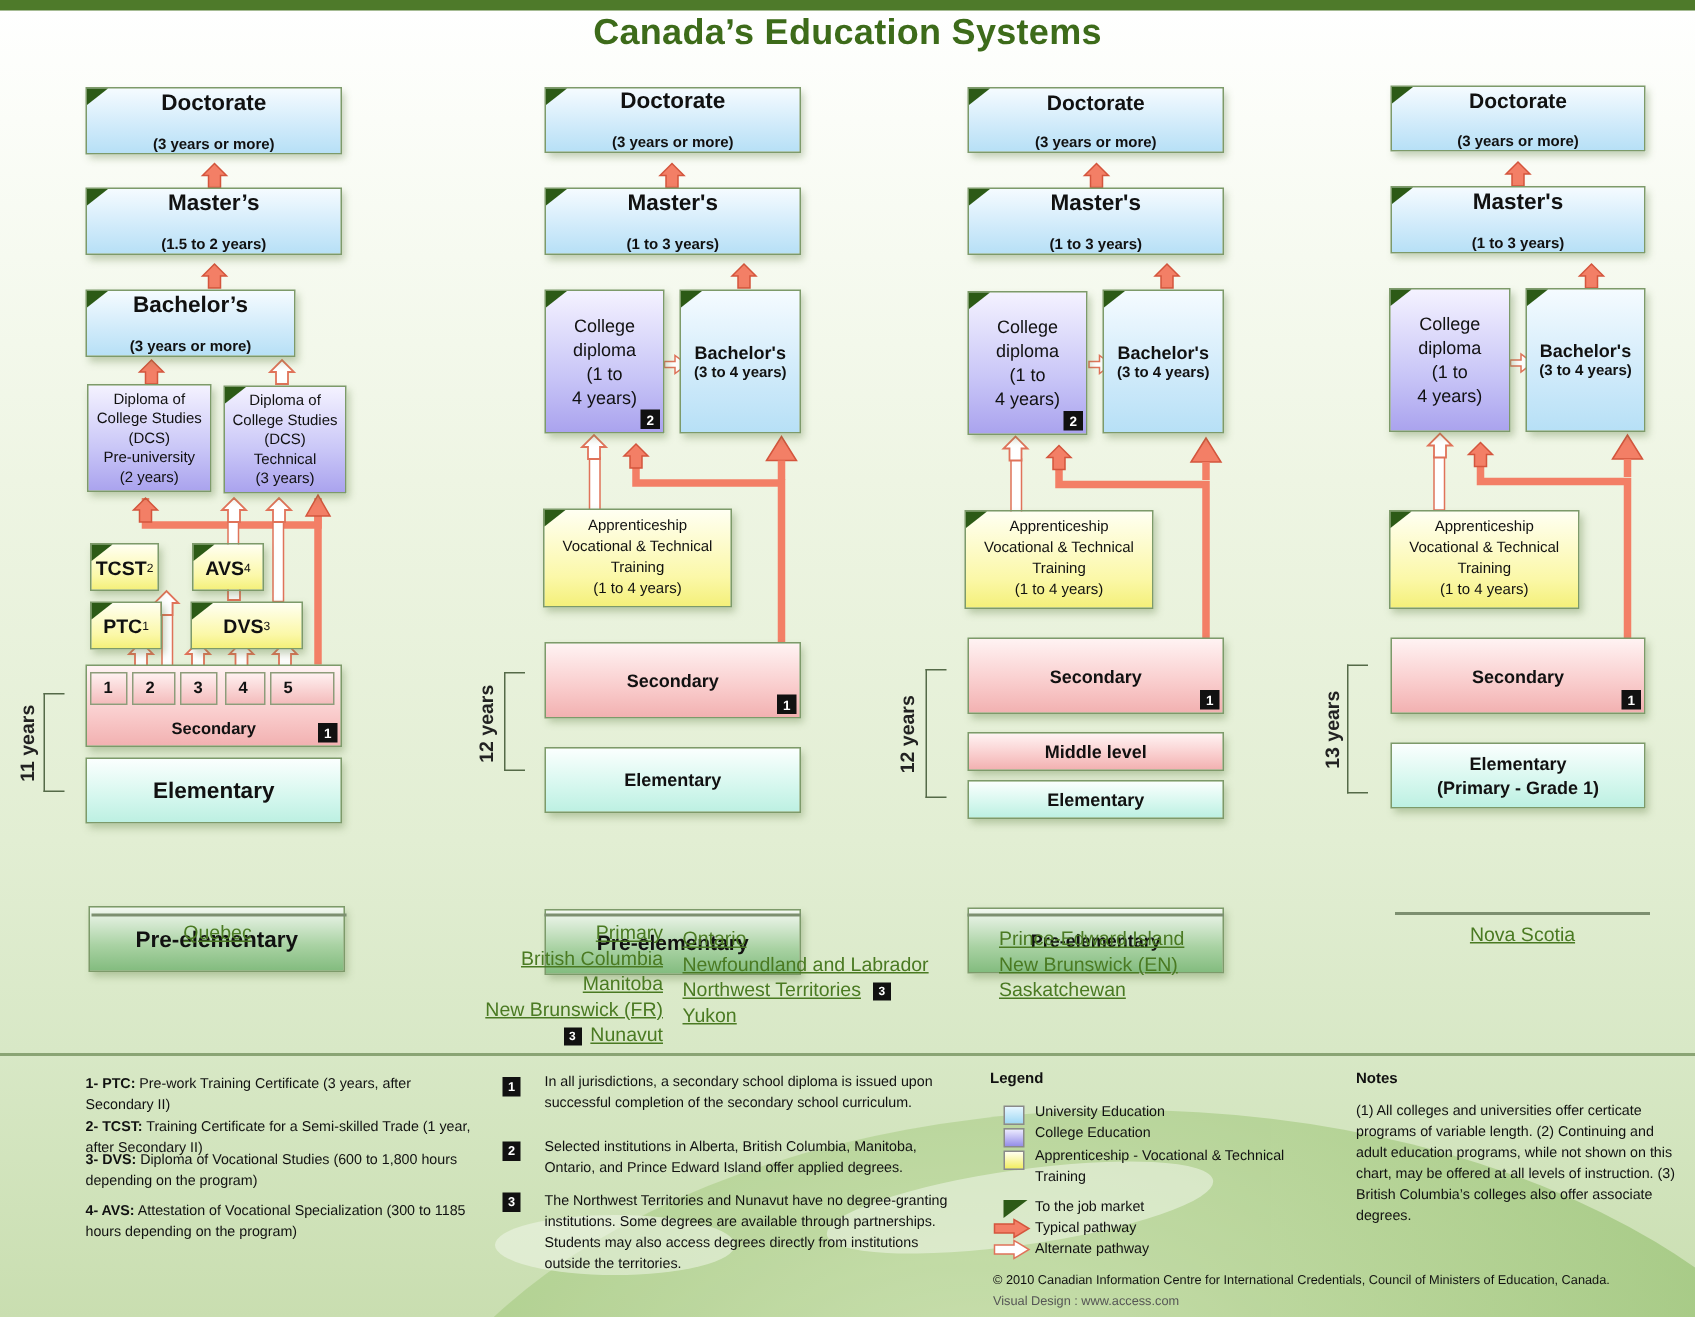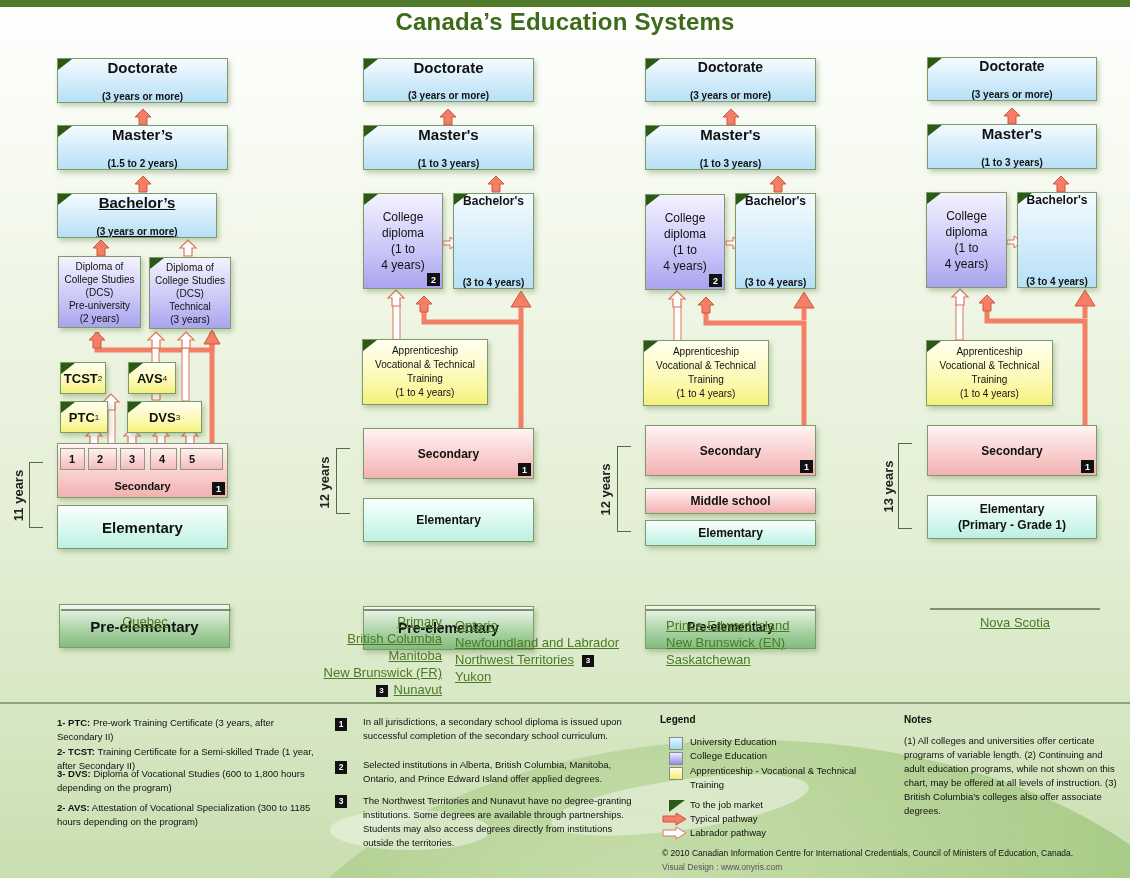--- a/index.html
+++ b/index.html
@@ -24,21 +24,21 @@
   }
   .globe-spot { position: absolute; border-radius: 50%; background: rgba(255,255,255,0.55); }
   .divider { position: absolute; left: 0; top: 702px; width: 1130px; height: 2px; background: #8aa474; }
 
   .box {
     position: absolute; border: 1px solid #7d9a6a;
     text-align: center; font-weight: bold; color: #111;
     box-shadow: 2px 3px 5px rgba(90,120,60,0.35);
     display: flex; flex-direction: column; justify-content: center; align-items: center;
   }
-  .uni { background: linear-gradient(180deg, #f5fbff 0%, #cfeafa 60%, #b7e0f6 100%); justify-content: space-between; }
+  .uni { background: linear-gradient(180deg, #f5fbff 0%, #cfeafa 60%, #b7e0f6 100%); }
   .col { background: linear-gradient(180deg, #f4f2ff 0%, #c9c6f7 60%, #aaa3ee 100%); font-weight: normal; }
   .app { background: linear-gradient(180deg, #fffff2 0%, #fbf8a8 70%, #f4f07a 100%); font-weight: normal; }
   .sec { background: linear-gradient(180deg, #fff3f3 0%, #f9cccc 60%, #f2b1b1 100%); }
   .ele { background: linear-gradient(180deg, #fbfffe 0%, #d5f7ee 60%, #bdf0e2 100%); }
   .pre { background: linear-gradient(180deg, #f3f8f1 0%, #a9d2a3 60%, #83bc7f 100%); margin-top: 48px; }
   .big { font-size: 15px; }
   .sub { font-size: 10px; font-weight: bold; margin-top: 14px; }
   .norm { font-size: 11px; font-weight: normal; line-height: 15px; }
   .flag {
     position: absolute; left: 0; top: 0; width: 0; height: 0;
@@ -150,21 +150,21 @@
   <div class="box uni" style="left:57px;top:58px;width:171px;height:45px;">
     <div class="flag"></div>
     <div class="big">Doctorate</div>
     <div class="sub">(3 years or more)</div>
   </div>
   <div class="box uni" style="left:57px;top:125px;width:171px;height:45px;">
     <div class="flag"></div>
     <div class="big">Master’s</div>
     <div class="sub">(1.5 to 2 years)</div>
   </div>
-  <div class="box uni" style="left:57px;top:193px;width:160px;height:45px;text-decoration:underline;">
+  <div class="box uni" style="left:57px;top:193px;width:140px;height:45px;">
     <div class="flag"></div>
     <div class="big">Bachelor’s</div>
     <div class="sub">(3 years or more)</div>
   </div>
   <div class="box col norm" style="left:58px;top:256px;width:83px;height:72px;font-size:10px;line-height:13px;">
     <div>Diploma of</div>
     <div>College Studies</div>
     <div>(DCS)</div>
     <div>Pre-university</div>
     <div>(2 years)</div>
@@ -308,21 +308,21 @@
     <div>Apprenticeship</div>
     <div>Vocational &amp; Technical</div>
     <div>Training</div>
     <div>(1 to 4 years)</div>
   </div>
   <div class="box sec" style="left:645px;top:425px;width:171px;height:51px;">
     <div style="font-size:12px;">Secondary</div>
     <div class="note-badge">1</div>
   </div>
   <div class="box sec" style="left:645px;top:488px;width:171px;height:26px;font-size:12px;">
-    <div>Middle school</div>
+    <div>Middle level</div>
   </div>
   <div class="box ele" style="left:645px;top:520px;width:171px;height:26px;font-size:12px;">
     <div>Elementary</div>
   </div>
   <div class="box pre" style="left:645px;top:557px;width:171px;height:44px;font-size:12px;">
     <div>Pre-elementary</div>
   </div>
   <div class="bracket" style="left:617px;top:446px;height:86px;"></div>
   <div class="years" style="left:575px;top:482px;width:60px;text-align:center;">12 years</div>
   <div class="base-line" style="left:645px;top:609px;width:171px;"></div>
@@ -378,21 +378,21 @@
     <span>Nova Scotia</span>
   </div>
 </div>
 
 <div class="divider"></div>
 
 <div>
   <div class="foot" style="left:57px;top:716px;width:260px;"><b>1- PTC:</b><span> Pre-work Training Certificate (3 years, after Secondary II)</span></div>
   <div class="foot" style="left:57px;top:745px;width:260px;"><b>2- TCST:</b><span>  Training Certificate for a Semi-skilled Trade (1 year, after Secondary II)</span></div>
   <div class="foot" style="left:57px;top:767px;width:260px;"><b>3- DVS:</b><span> Diploma of Vocational Studies (600 to 1,800 hours depending on the program)</span></div>
-  <div class="foot" style="left:57px;top:801px;width:260px;"><b>2- AVS:</b><span> Attestation of Vocational Specialization (300 to 1185 hours depending on the program)</span></div>
+  <div class="foot" style="left:57px;top:801px;width:260px;"><b>4- AVS:</b><span> Attestation of Vocational Specialization (300 to 1185 hours depending on the program)</span></div>
 </div>
 
 <div>
   <div class="fn-badge" style="left:335px;top:718px;">1</div>
   <div class="fn-row" style="left:363px;top:715px;width:280px;">In all jurisdictions, a secondary school diploma is issued upon successful completion of the secondary school curriculum.</div>
   <div class="fn-badge" style="left:335px;top:761px;">2</div>
   <div class="fn-row" style="left:363px;top:758px;width:280px;">Selected institutions in Alberta, British Columbia, Manitoba, Ontario, and Prince Edward Island offer applied degrees.</div>
   <div class="fn-badge" style="left:335px;top:795px;">3</div>
   <div class="fn-row" style="left:363px;top:794px;width:280px;">The Northwest Territories and Nunavut have no degree-granting institutions. Some degrees are available through partnerships. Students may also access degrees directly from institutions outside the territories.</div>
 </div>
@@ -407,22 +407,22 @@
   <div class="fn-row" style="left:690px;top:764px;width:190px;">Apprenticeship - Vocational &amp; Technical Training</div>
   <div style="position:absolute;left:669px;top:800px;width:0;height:0;border-top:12px solid #2c5a16;border-right:16px solid transparent;"></div>
   <div class="fn-row" style="left:690px;top:798px;">To the job market</div>
   <svg style="position:absolute;left:662px;top:812px;" width="26" height="14">
       <path d="M1,4 L14,4 L14,1 L24,7 L14,13 L14,10 L1,10 Z" fill="#f37f66" stroke="#d4553d"></path>
     </svg>
   <div class="fn-row" style="left:690px;top:812px;">Typical pathway</div>
   <svg style="position:absolute;left:662px;top:826px;" width="26" height="14">
       <path d="M1,4 L14,4 L14,1 L24,7 L14,13 L14,10 L1,10 Z" fill="#fff" stroke="#e0735a"></path>
     </svg>
-  <div class="fn-row" style="left:690px;top:826px;">Labrador pathway</div>
+  <div class="fn-row" style="left:690px;top:826px;">Alternate pathway</div>
 </div>
 
 <div>
   <div class="legend-title" style="left:904px;top:714px;">Notes</div>
   <div class="fn-row" style="left:904px;top:734px;width:218px;">(1) All colleges and universities offer certicate programs of variable length. (2) Continuing and adult education programs, while not shown on this chart, may be offered at all levels of instruction. (3) British Columbia’s colleges also offer associate degrees.</div>
 </div>
 
 <div class="fn-row" style="left:662px;top:846px;font-size:8.5px;white-space:nowrap;">© 2010 Canadian Information Centre for International Credentials, Council of Ministers of Education, Canada.</div>
-<div class="fn-row" style="left:662px;top:860px;font-size:8.5px;color:#555;">Visual Design : www.onyris.com</div>
+<div class="fn-row" style="left:662px;top:860px;font-size:8.5px;color:#555;">Visual Design : www.access.com</div>
 
 </body></html>

